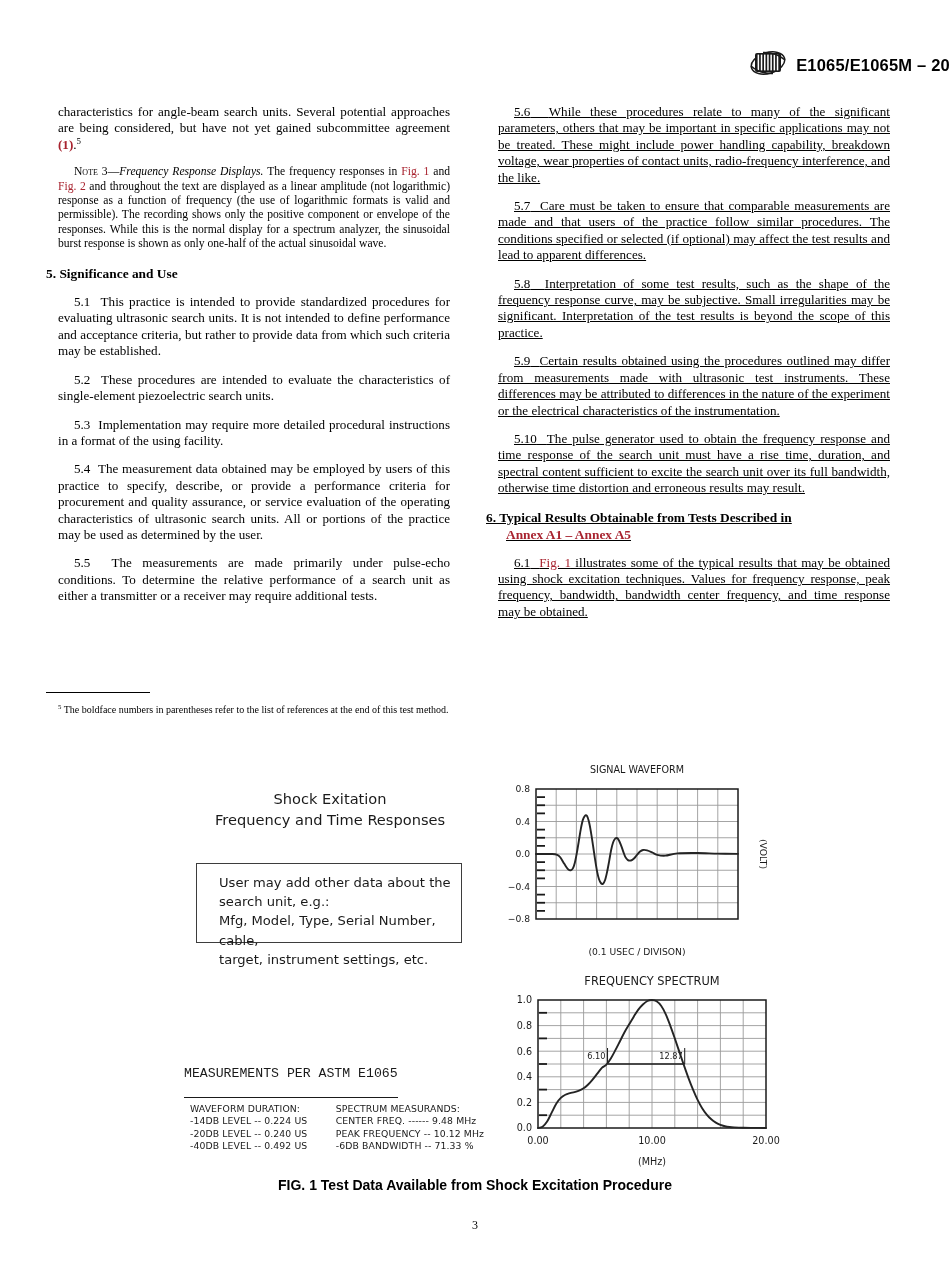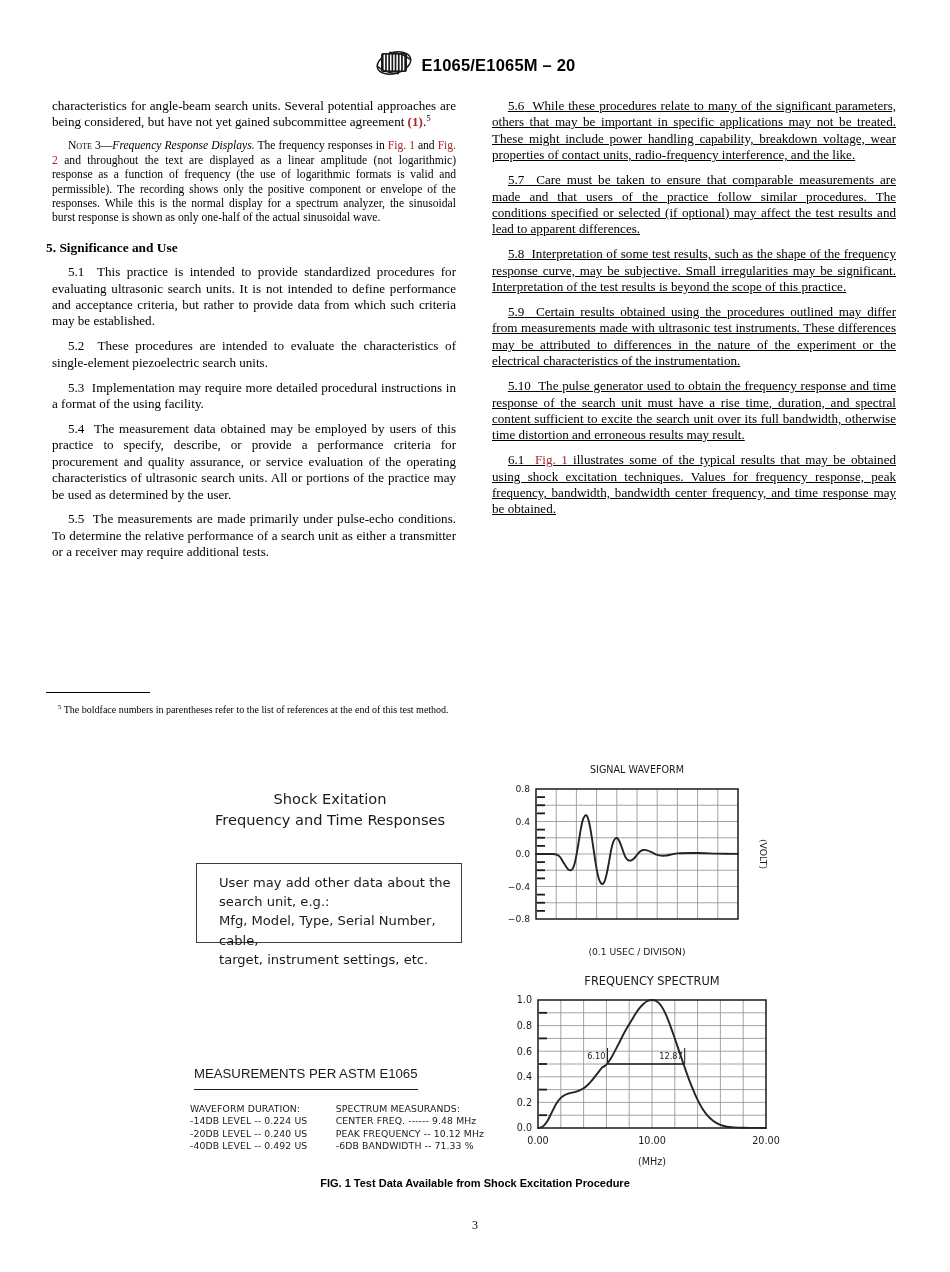--- a/index.html
+++ b/index.html
@@ -21,21 +21,21 @@
     width: 950px;
     height: 1272px;
   }
 
   
   .header {
     position: absolute;
     top: 50px;
     left: 0;
     width: 950px;
-    text-align: center;
+    text-align: right;
   }
   .header-inner {
     display: inline-flex;
     align-items: center;
     gap: 9px;
   }
   .astm-logo { display: block; }
   .header-title {
     font-family: "Liberation Sans", "DejaVu Sans", sans-serif;
     font-weight: bold;
@@ -50,21 +50,21 @@
     width: 416px;
     font-size: 13.1px;
     line-height: 16.4px;
     text-align: justify;
     text-justify: inter-word;
     hyphens: manual;
   }
   .col-left  { left: 46px; }
   .col-right { left: 486px; text-decoration: underline; }
 
-  p { margin: 6px; }
+  p { margin: 12px; }
   .para {
     text-indent: 16px;
     margin-bottom: 8.5px;
   }
   .para.first { text-indent: 0; }
 
   .secnum { font-weight: normal; }
   .heading {
     font-weight: bold;
     font-size: 13.4px;
@@ -149,27 +149,27 @@
     box-sizing: border-box;
     padding: 9px 0 0 22px;
     font-family: "DejaVu Sans", "Liberation Sans", sans-serif;
     font-size: 13.1px;
     line-height: 19.2px;
     color: #1a1a1a;
   }
 
   .meas-title {
     position: absolute;
-    left: 194px;
+    left: 184px;
     top: 311px;
-    font-family: Liberation Sans, sans-serif;
+    font-family: Liberation Mono, monospace;
     font-size: 13.2px;
     color: #1a1a1a;
     border-bottom: 1.2px solid #1a1a1a;
-    padding-bottom: 8px;
+    padding-bottom: 16px;
   }
 
   .meas-cols {
     position: absolute;
     left: 190px;
     top: 348px;
     width: 300px;
     display: flex;
     font-family: "DejaVu Sans", "Liberation Sans", sans-serif;
     font-size: 9.3px;
@@ -186,21 +186,21 @@
   #chart-spectrum { left: 500px; top: 210px; }
 
   .fig-caption {
     position: absolute;
     left: 0;
     top: 1177px;
     width: 950px;
     text-align: center;
     font-family: "Liberation Sans", "DejaVu Sans", sans-serif;
     font-weight: bold;
-    font-size: 11px;
+    font-size: 14px;
     color: #000;
   }
 
   .page-number {
     position: absolute;
     left: 0;
     top: 1218px;
     width: 950px;
     text-align: center;
     font-size: 12px;
@@ -263,20 +263,21 @@
     <p class="para"><span class="secnum">5.6</span>&nbsp; <span>While these procedures relate to many of the significant parameters, others that may be important in specific applications may not be treated. These might include power handling capability, breakdown voltage, wear properties of contact units, radio-frequency interference, and the like.</span></p>
 
     <p class="para"><span class="secnum">5.7</span>&nbsp; <span>Care must be taken to ensure that comparable measurements are made and that users of the practice follow similar procedures. The conditions specified or selected (if optional) may affect the test results and lead to apparent differences.</span></p>
 
     <p class="para"><span class="secnum">5.8</span>&nbsp; <span>Interpretation of some test results, such as the shape of the frequency response curve, may be subjective. Small irregularities may be significant. Interpretation of the test results is beyond the scope of this practice.</span></p>
 
     <p class="para"><span class="secnum">5.9</span>&nbsp; <span>Certain results obtained using the procedures outlined may differ from measurements made with ultrasonic test instruments. These differences may be attributed to differences in the nature of the experiment or the electrical characteristics of the instrumentation.</span></p>
 
     <p class="para"><span class="secnum">5.10</span>&nbsp; <span>The pulse generator used to obtain the frequency response and time response of the search unit must have a rise time, duration, and spectral content sufficient to excite the search unit over its full bandwidth, otherwise time distortion and erroneous results may result.</span></p>
 
+    <div class="heading2"><span>6.  Typical Results Obtainable from Tests Described in</span><span class="indent2 red">Annex A1 – Annex A5</span></div>
 
     <p class="para"><span class="secnum">6.1</span>&nbsp; <span class="red">Fig. 1</span><span> illustrates some of the typical results that may be obtained using shock excitation techniques. Values for frequency response, peak frequency, bandwidth, bandwidth center frequency, and time response may be obtained.</span></p>
   </div>
 
   <div class="figure">
 
     <div class="fig-title">
       <div>Shock Exitation</div>
       <div>Frequency and Time Responses</div>
     </div>

